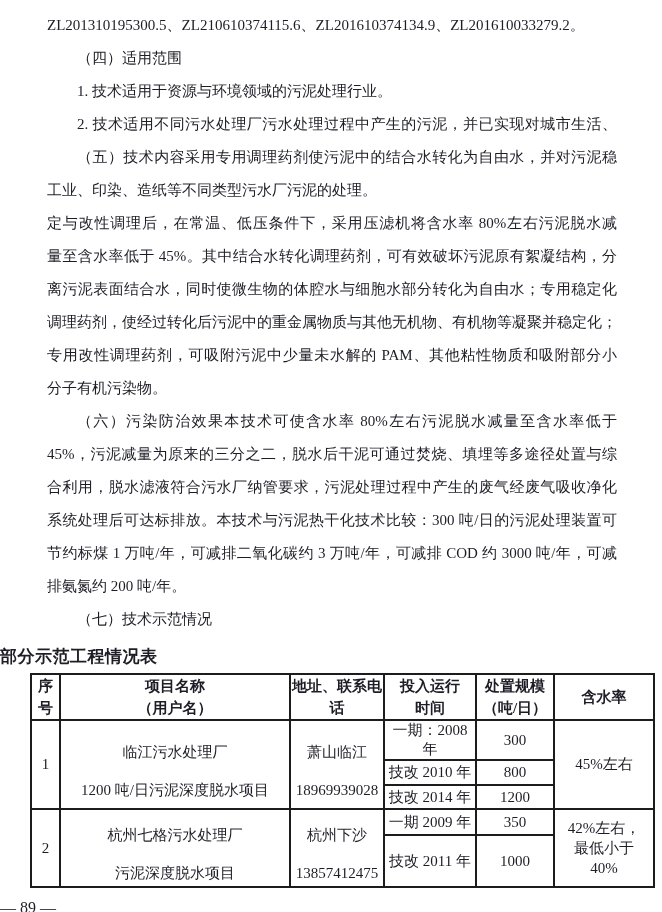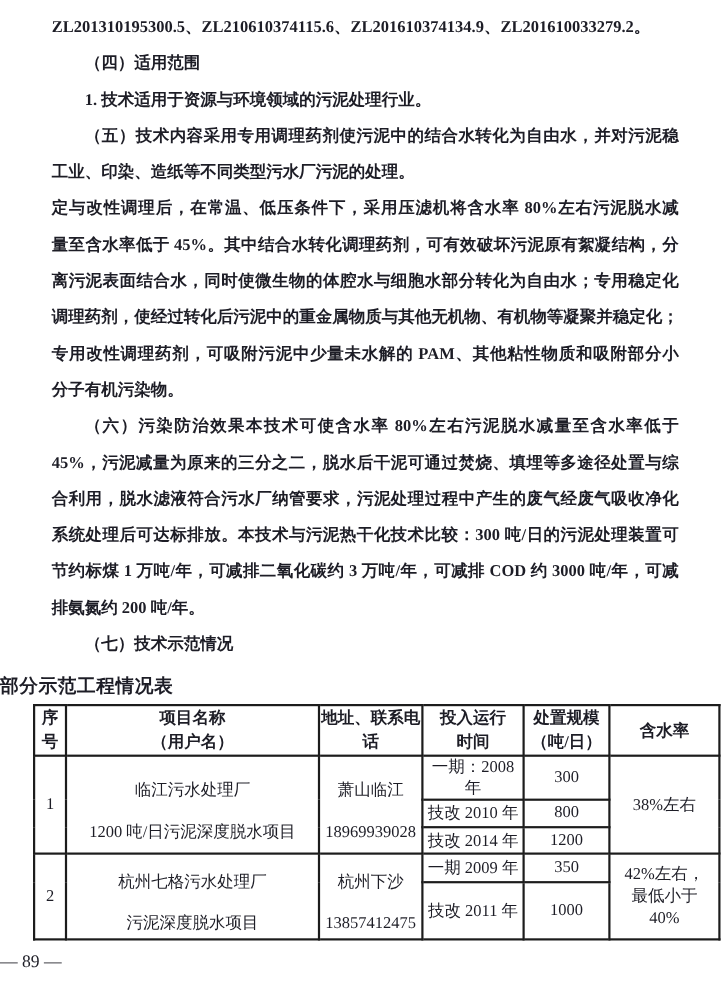--- a/index.html
+++ b/index.html
@@ -11,21 +11,20 @@
     background: #ffffff;
     color: #1d1d26;
     font-family: "Liberation Serif", "DejaVu Serif", serif;
     overflow: hidden;
   }
   
   .bodytext {
     padding-top: 9px;
     margin-left: 47px;
     width: 570px;
-    font-weight: bold;
   }
   .line {
     font-size: 15px;
     line-height: 33px;
     height: 33px;
     white-space: nowrap;
     overflow: visible;
   }
   .line.j {
     white-space: normal;
@@ -78,20 +77,21 @@
 </style>
 </head>
 <body>
 
 <div class="page">
 
   <div class="bodytext">
     <div class="line">ZL201310195300.5、ZL210610374115.6、ZL201610374134.9、ZL201610033279.2。</div>
     <div class="line ind">（四）适用范围</div>
     <div class="line ind">1. 技术适用于资源与环境领域的污泥处理行业。</div>
+    <div class="line ind j">2. 技术适用不同污水处理厂污水处理过程中产生的污泥，并已实现对城市生活、</div>
     <div class="line ind j">（五）技术内容采用专用调理药剂使污泥中的结合水转化为自由水，并对污泥稳</div>
     <div class="line">工业、印染、造纸等不同类型污水厂污泥的处理。</div>
     <div class="line j">定与改性调理后，在常温、低压条件下，采用压滤机将含水率 80%左右污泥脱水减</div>
     <div class="line j">量至含水率低于 45%。其中结合水转化调理药剂，可有效破坏污泥原有絮凝结构，分</div>
     <div class="line j">离污泥表面结合水，同时使微生物的体腔水与细胞水部分转化为自由水；专用稳定化</div>
     <div class="line j">调理药剂，使经过转化后污泥中的重金属物质与其他无机物、有机物等凝聚并稳定化；</div>
     <div class="line j">专用改性调理药剂，可吸附污泥中少量未水解的 PAM、其他粘性物质和吸附部分小</div>
     <div class="line">分子有机污染物。</div>
     <div class="line ind j">（六）污染防治效果本技术可使含水率 80%左右污泥脱水减量至含水率低于</div>
     <div class="line j">45%，污泥减量为原来的三分之二，脱水后干泥可通过焚烧、填埋等多途径处置与综</div>
@@ -143,21 +143,21 @@
         <td rowspan="3">
           <div class="cl">临江污水处理厂</div>
           <div class="cl">1200 吨/日污泥深度脱水项目</div>
         </td>
         <td rowspan="3">
           <div class="cl">萧山临江</div>
           <div class="cl">18969939028</div>
         </td>
         <td>一期：2008 年</td>
         <td>300</td>
-        <td rowspan="3">38%左右</td>
+        <td rowspan="3">45%左右</td>
       </tr>
       <tr class="h-sub">
         <td>技改 2010 年</td>
         <td>800</td>
       </tr>
       <tr class="h-sub2">
         <td>技改 2014 年</td>
         <td>1200</td>
       </tr>
 

